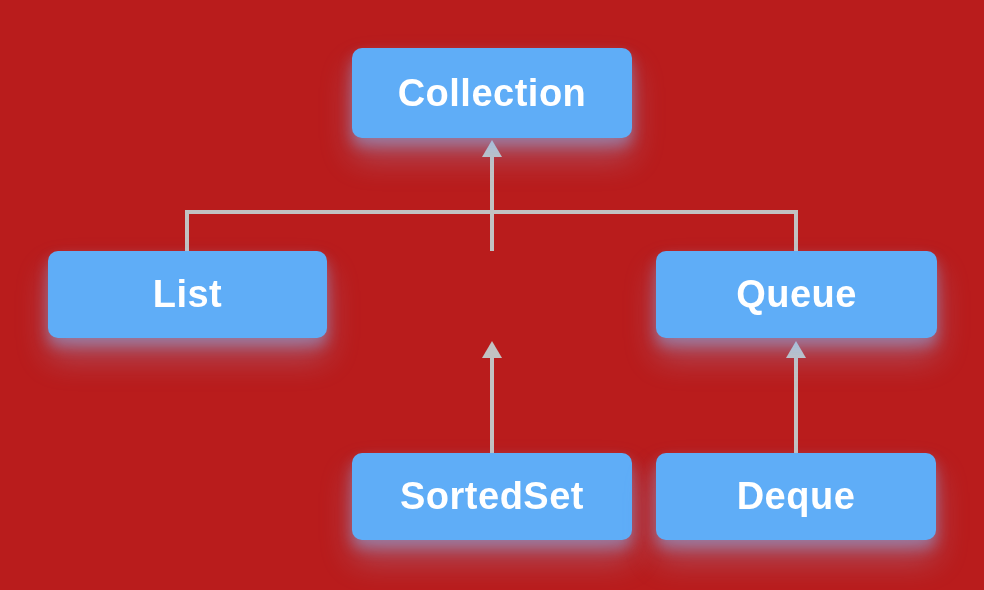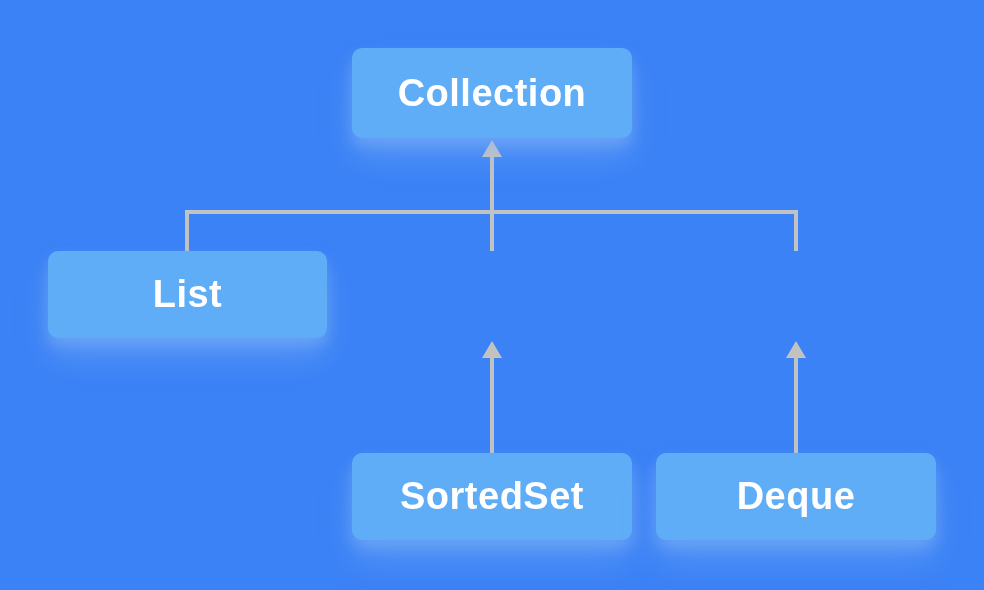--- a/index.html
+++ b/index.html
@@ -5,21 +5,21 @@
   html, body {
     margin: 0;
     padding: 0;
     background: #ffffff;
     font-family: "Liberation Sans", sans-serif;
   }
   .canvas {
     position: relative;
     width: 984px;
     height: 590px;
-    background: #3b82f6;
+    background: #b91c1c;
     overflow: hidden;
   }
   .node {
     position: absolute;
     background: #5fadf7;
     border-radius: 10px;
     color: #ffffff;
     font-size: 38px;
     font-weight: 700;
     letter-spacing: 0.5px;
@@ -78,20 +78,23 @@
   <div class="arrow-up arrow-collection"></div>
   <div class="arrow-up arrow-set"></div>
   <div class="arrow-up arrow-queue"></div>
 
   <div class="node node-collection">
     <span>Collection</span>
   </div>
   <div class="node node-list">
     <span>List</span>
   </div>
+  <div class="node node-queue">
+    <span>Queue</span>
+  </div>
   <div class="node node-sortedset">
     <span>SortedSet</span>
   </div>
   <div class="node node-deque">
     <span>Deque</span>
   </div>
 
 </div>
 
 </body></html>

